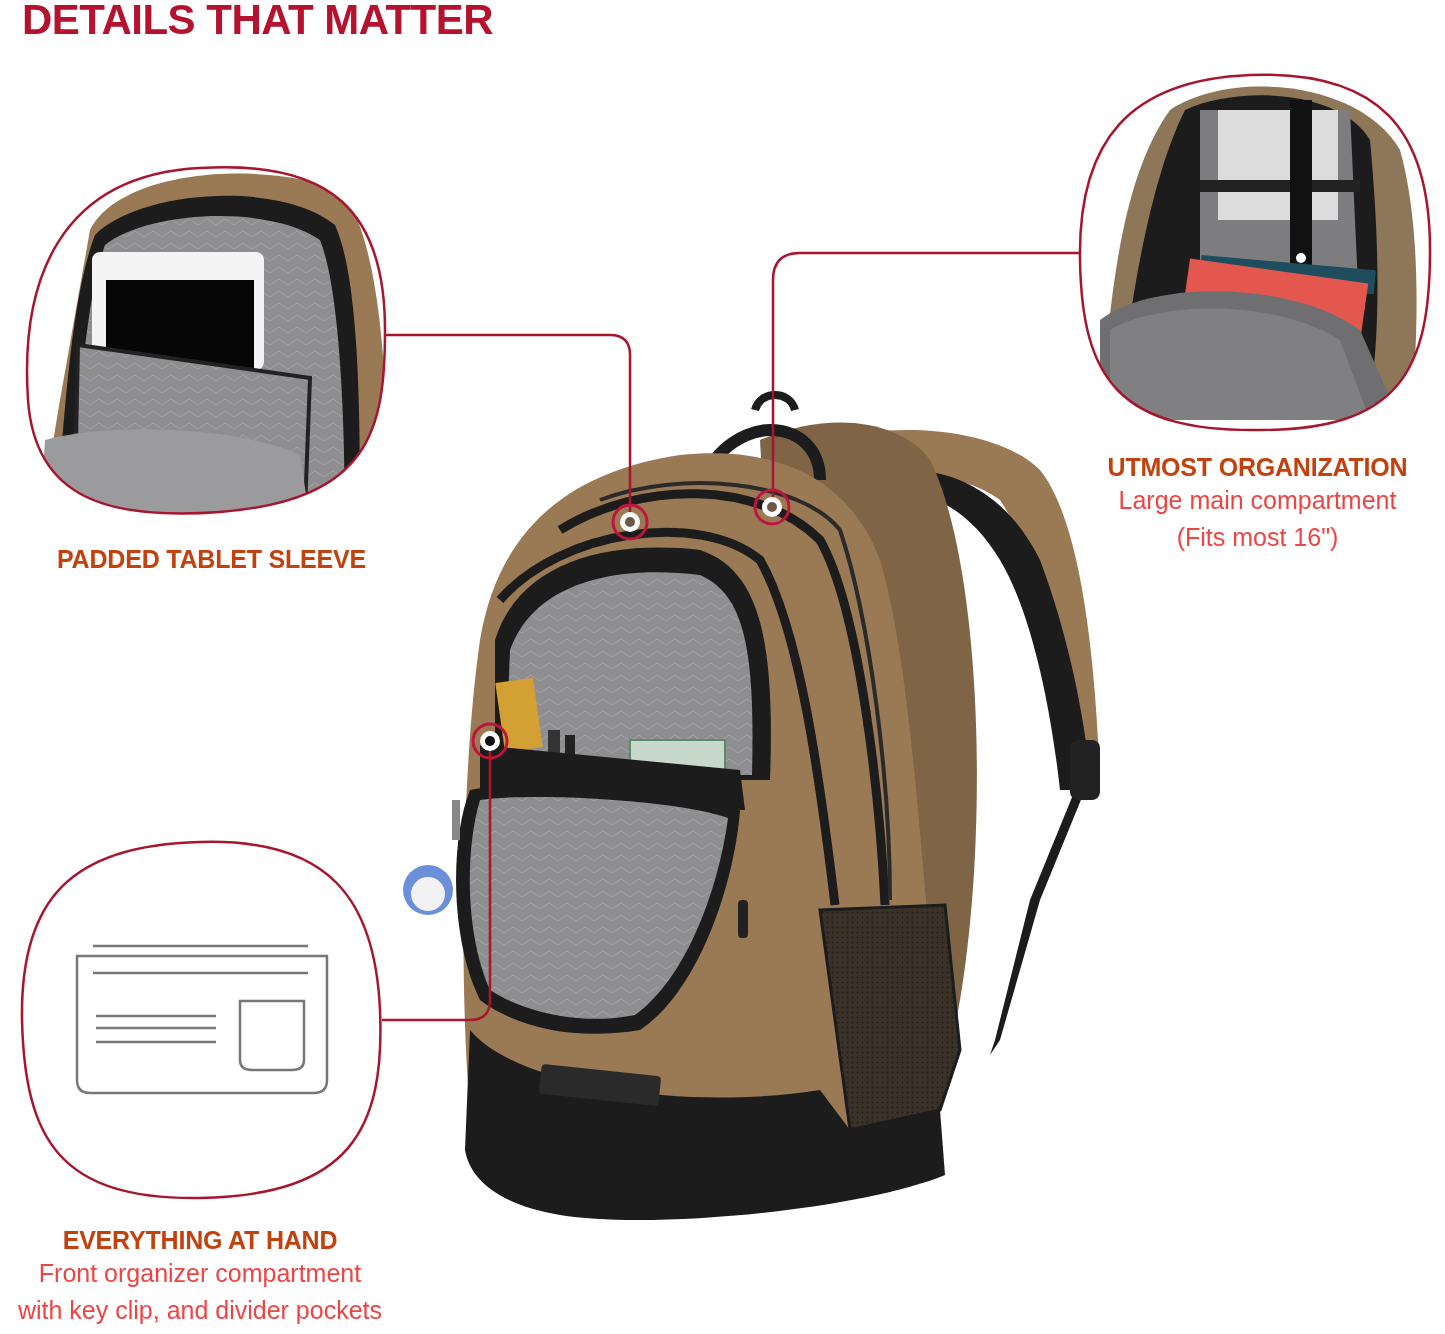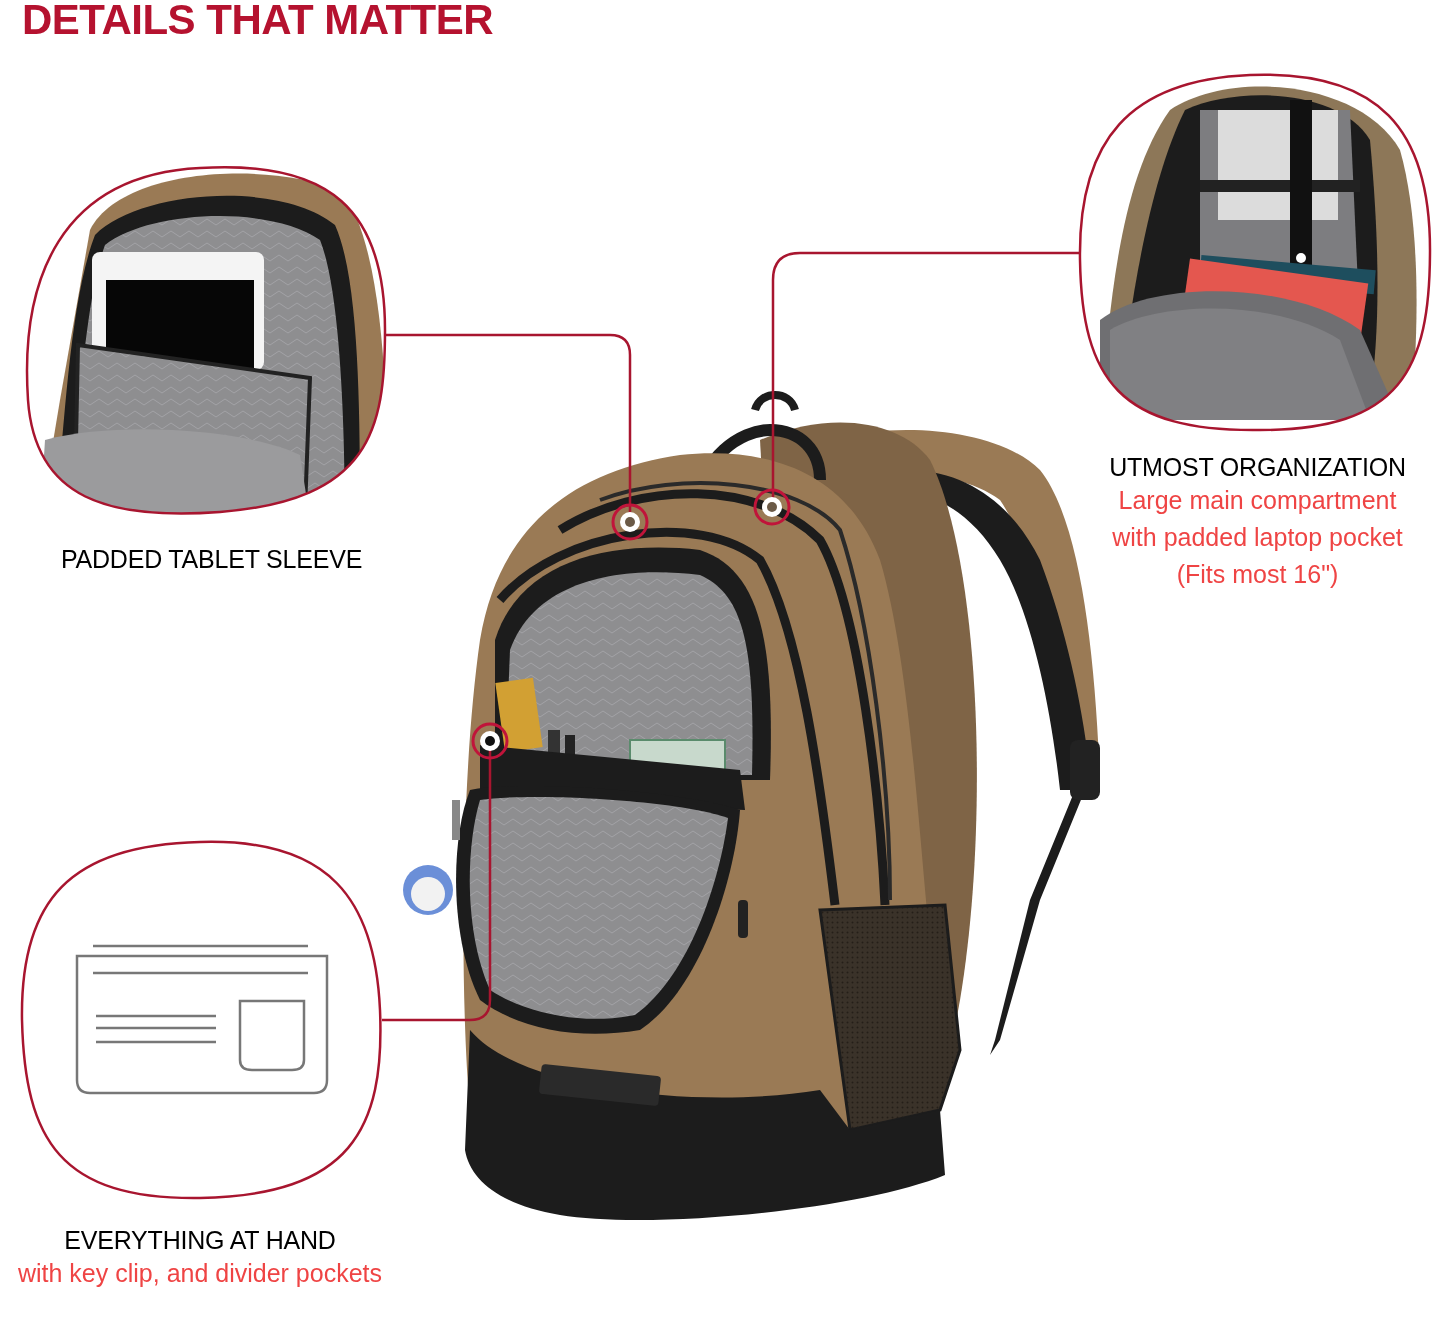--- a/index.html
+++ b/index.html
@@ -1,19 +1,19 @@
 <!DOCTYPE html>
 <html><head>
 <meta charset="utf-8">
 <style>
   html, body { margin:0; padding:0; background:#ffffff; }
   body { width:1445px; height:1334px; position:relative; overflow:hidden; font-family:"Liberation Sans", sans-serif; }
   .title { position:absolute; left:22px; top:-4px; font-size:42px; font-weight:700; color:#b5122f; letter-spacing:-0.5px; margin:0; }
   .caption { position:absolute; text-align:center; }
-  .caption .head { font-weight:400; color:#000000; font-size:25px; letter-spacing:-0.2px; }
+  .caption .head { font-weight:700; color:#c2410c; font-size:25px; letter-spacing:-0.2px; }
   .caption .body { color:#ef4444; font-size:25px; line-height:37px; }
   svg.stage { position:absolute; left:0; top:0; }
 </style>
 </head>
 <body>
 
 <h1 class="title">DETAILS THAT MATTER</h1>
 
 <svg class="stage" width="1445" height="1334" viewBox="0 0 1445 1334">
   <defs>
@@ -146,20 +146,20 @@
   </g>
 </svg>
 
 <div class="caption" style="left:0; top:545px; width:375px;padding-left:24px;">
   <div class="head">PADDED TABLET SLEEVE</div>
 </div>
 
 <div class="caption" style="left:1075px; top:453px; width:365px;">
   <div class="head">UTMOST ORGANIZATION</div>
   <div class="body">Large main compartment</div>
-  <div class="body">with padded laptop pocket</div>
   <div class="body">(Fits most 16")</div>
 </div>
 
 <div class="caption" style="left:0; top:1226px; width:400px;">
   <div class="head">EVERYTHING AT HAND</div>
+  <div class="body">Front organizer compartment</div>
   <div class="body">with key clip, and divider pockets</div>
 </div>
 
 </body></html>

